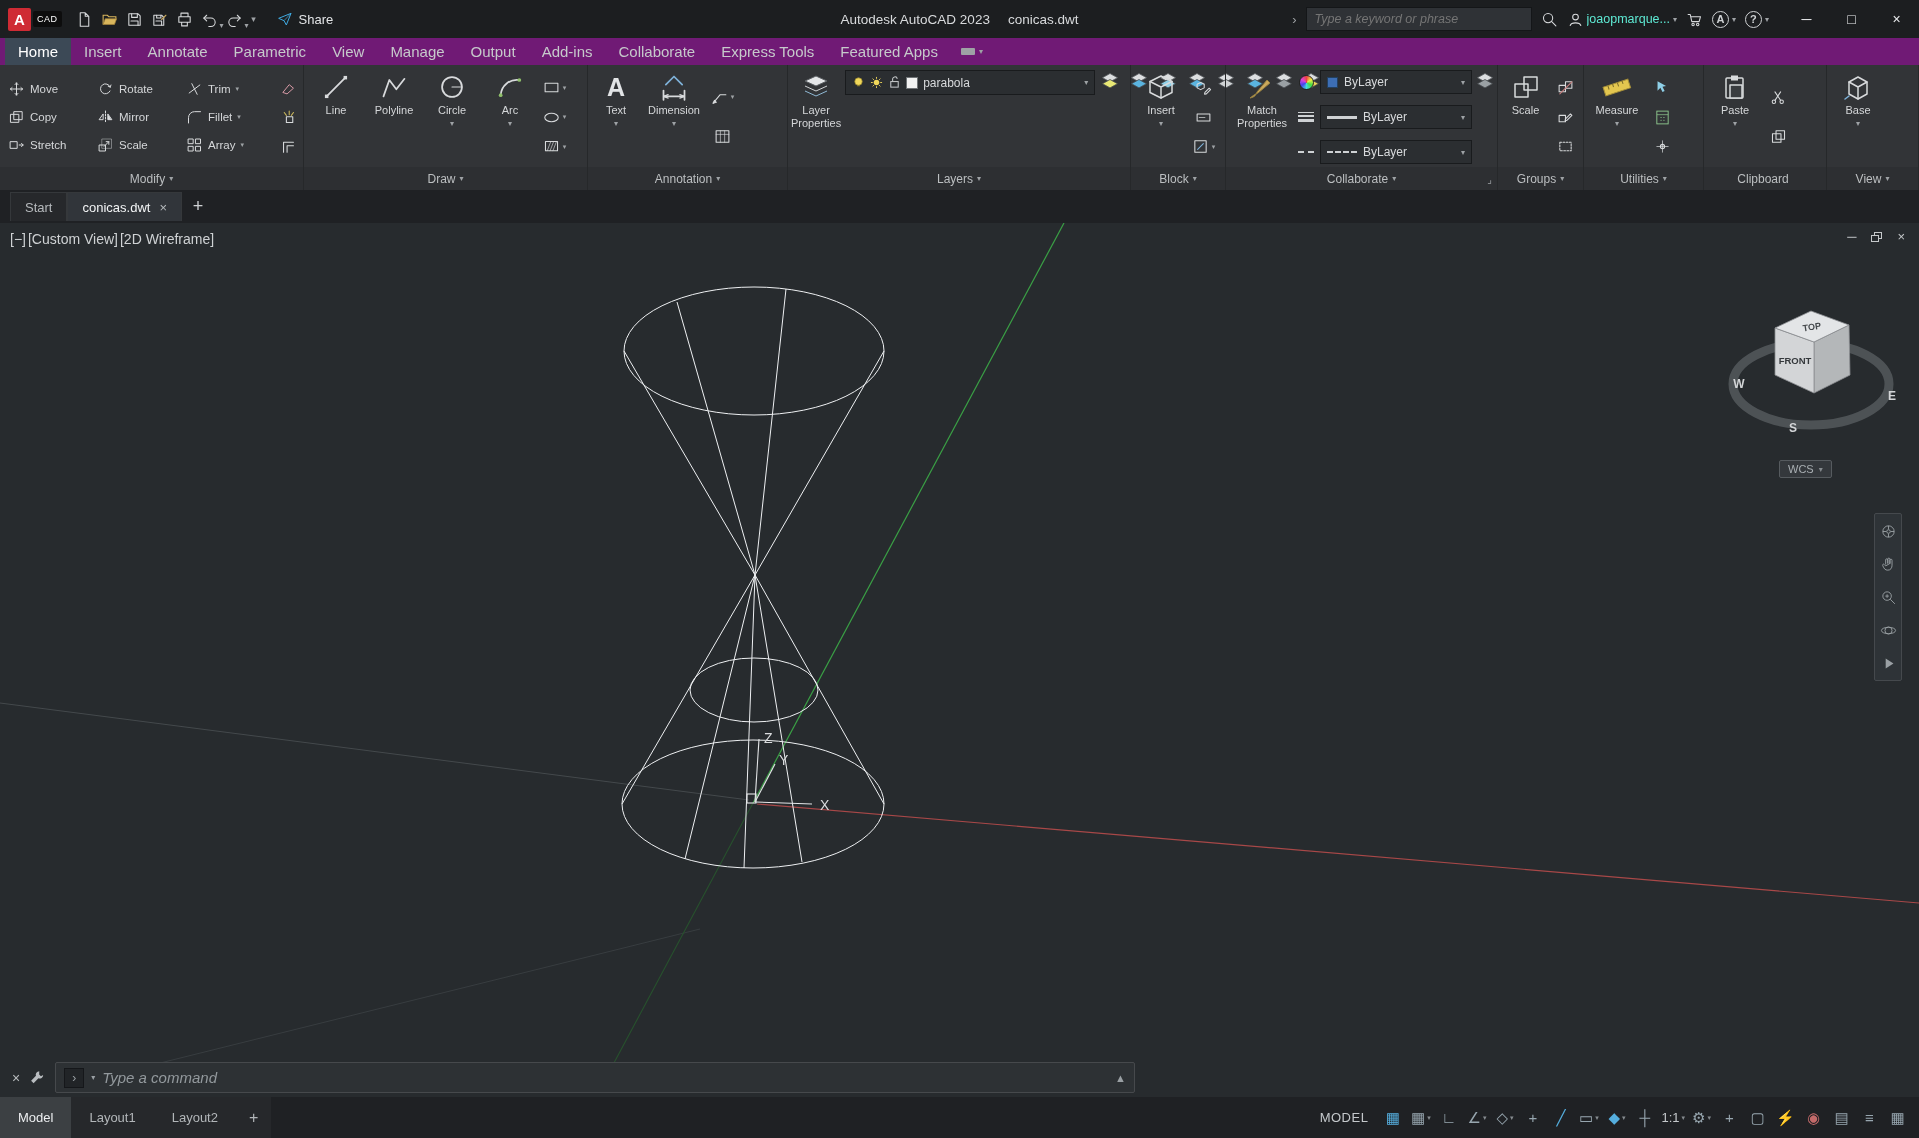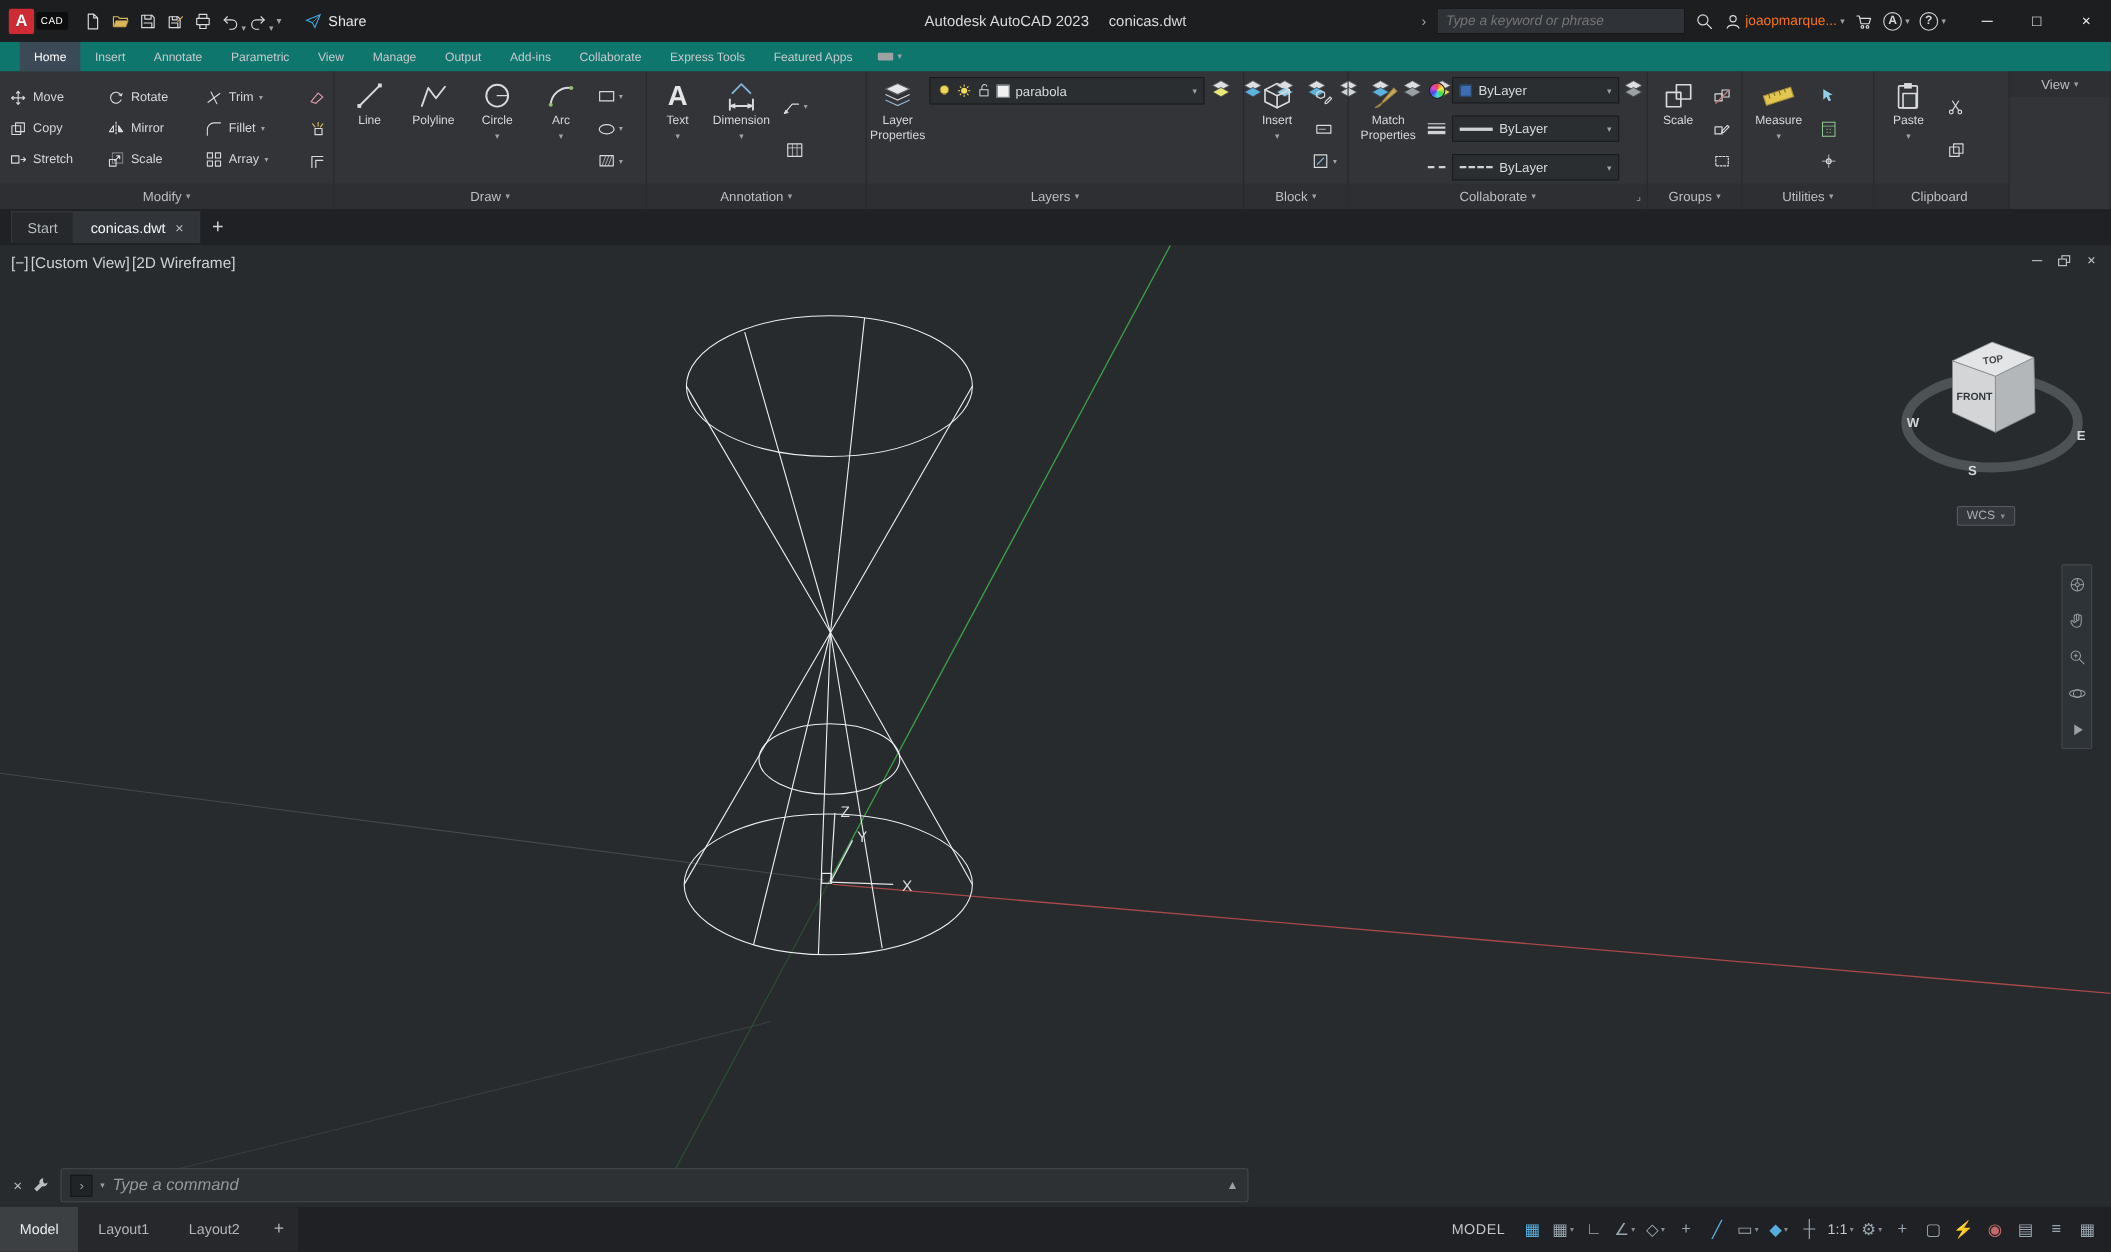--- a/index.html
+++ b/index.html
@@ -20,28 +20,28 @@
 .qsep{width:14px;text-align:center;color:#9ea2a5;font-size:9px}
 .share{display:flex;align-items:center;gap:6px;margin-left:16px;color:#e2e4e6}
 .share svg{width:16px;height:16px}
 .title-center{position:absolute;left:0;right:0;top:0;height:38px;display:flex;align-items:center;justify-content:center;gap:18px;pointer-events:none;color:#d8dadc;font-size:13.5px}
 .tb-right{margin-left:auto;display:flex;align-items:center;gap:9px}
 .chev{color:#9ea2a5;font-size:13px}
 .searchbox{width:226px;height:24px;background:#2f3236;border:1px solid #141618;display:flex;align-items:center;padding:0 8px}
 .searchbox input{flex:1;background:transparent;border:none;outline:none;color:#b9bdc0;font-style:italic;font-size:12.5px;font-family:"Liberation Sans",sans-serif}
 .tb-ic{display:flex;align-items:center;gap:3px;color:#cfd2d4}
 .tb-ic svg{width:17px;height:17px}
-.username{font-size:12.5px;color:#f97316;max-width:104px;white-space:nowrap;overflow:hidden}
+.username{font-size:12.5px;color:#5eead4;max-width:104px;white-space:nowrap;overflow:hidden}
 .circ{width:17px;height:17px;border:1.4px solid #cfd2d4;border-radius:50%;display:flex;align-items:center;justify-content:center;font-size:11px;font-weight:bold;color:#cfd2d4}
 .caret-s{font-size:8px;color:#9ea2a5}
 .winbtns{display:flex;margin-left:6px}
 .winbtn{width:45px;height:38px;display:flex;align-items:center;justify-content:center;font-size:14px;color:#e8eaec}
 
 
-.rtabs{height:27px;background:#0f766e;display:flex;align-items:stretch;padding-left:18px;font-size:11px}
+.rtabs{height:27px;background:#701a75;display:flex;align-items:stretch;padding-left:5px;font-size:15px}
 .rtab{display:flex;align-items:center;padding:0 13px;color:#c6c9cb;white-space:nowrap}
 .rtab.active{background:#3c4956;color:#fff}
 .rtab-min{display:flex;align-items:center;gap:4px;padding:0 10px}
 .rtab-min .bar{width:14px;height:7px;background:#9ea2a5;border-radius:1px}
 .rtab-min::after{content:"▾";font-size:8px;color:#9ea2a5}
 
 
 .ribbon{height:125px;background:#323437;display:flex;position:relative}
 .panel{border-right:1px solid #26282a;display:flex;flex-direction:column;flex:none}
 .panel:last-child{flex:1}
@@ -761,20 +761,32 @@
             </svg>
           </span>
       </div>
     </div>
     <div class="plabel nocaret">
         <span>Clipboard</span>
       </div>
   </div>
 
   <div class="panel">
+    <div class="pbody">
+      <div class="rbtn drop" style="width:56px">
+        <span class="bic">
+            <svg class="ic" viewBox="0 0 30 28">
+              <path d="M6,21V9l9,-5 9,5v12l-9,5z"></path>
+              <path d="M6,9l9,5 9,-5 M15,14v12"></path>
+              <path d="M2,26l4,-3" stroke="#7fb2d9"></path>
+            </svg>
+          </span>
+        <span>Base</span>
+      </div>
+    </div>
     <div class="plabel">
         <span>View</span>
       </div>
   </div>
 </div>
 
 <div class="ftabs">
   <div class="ftab">
       <span>Start</span>
     </div>

